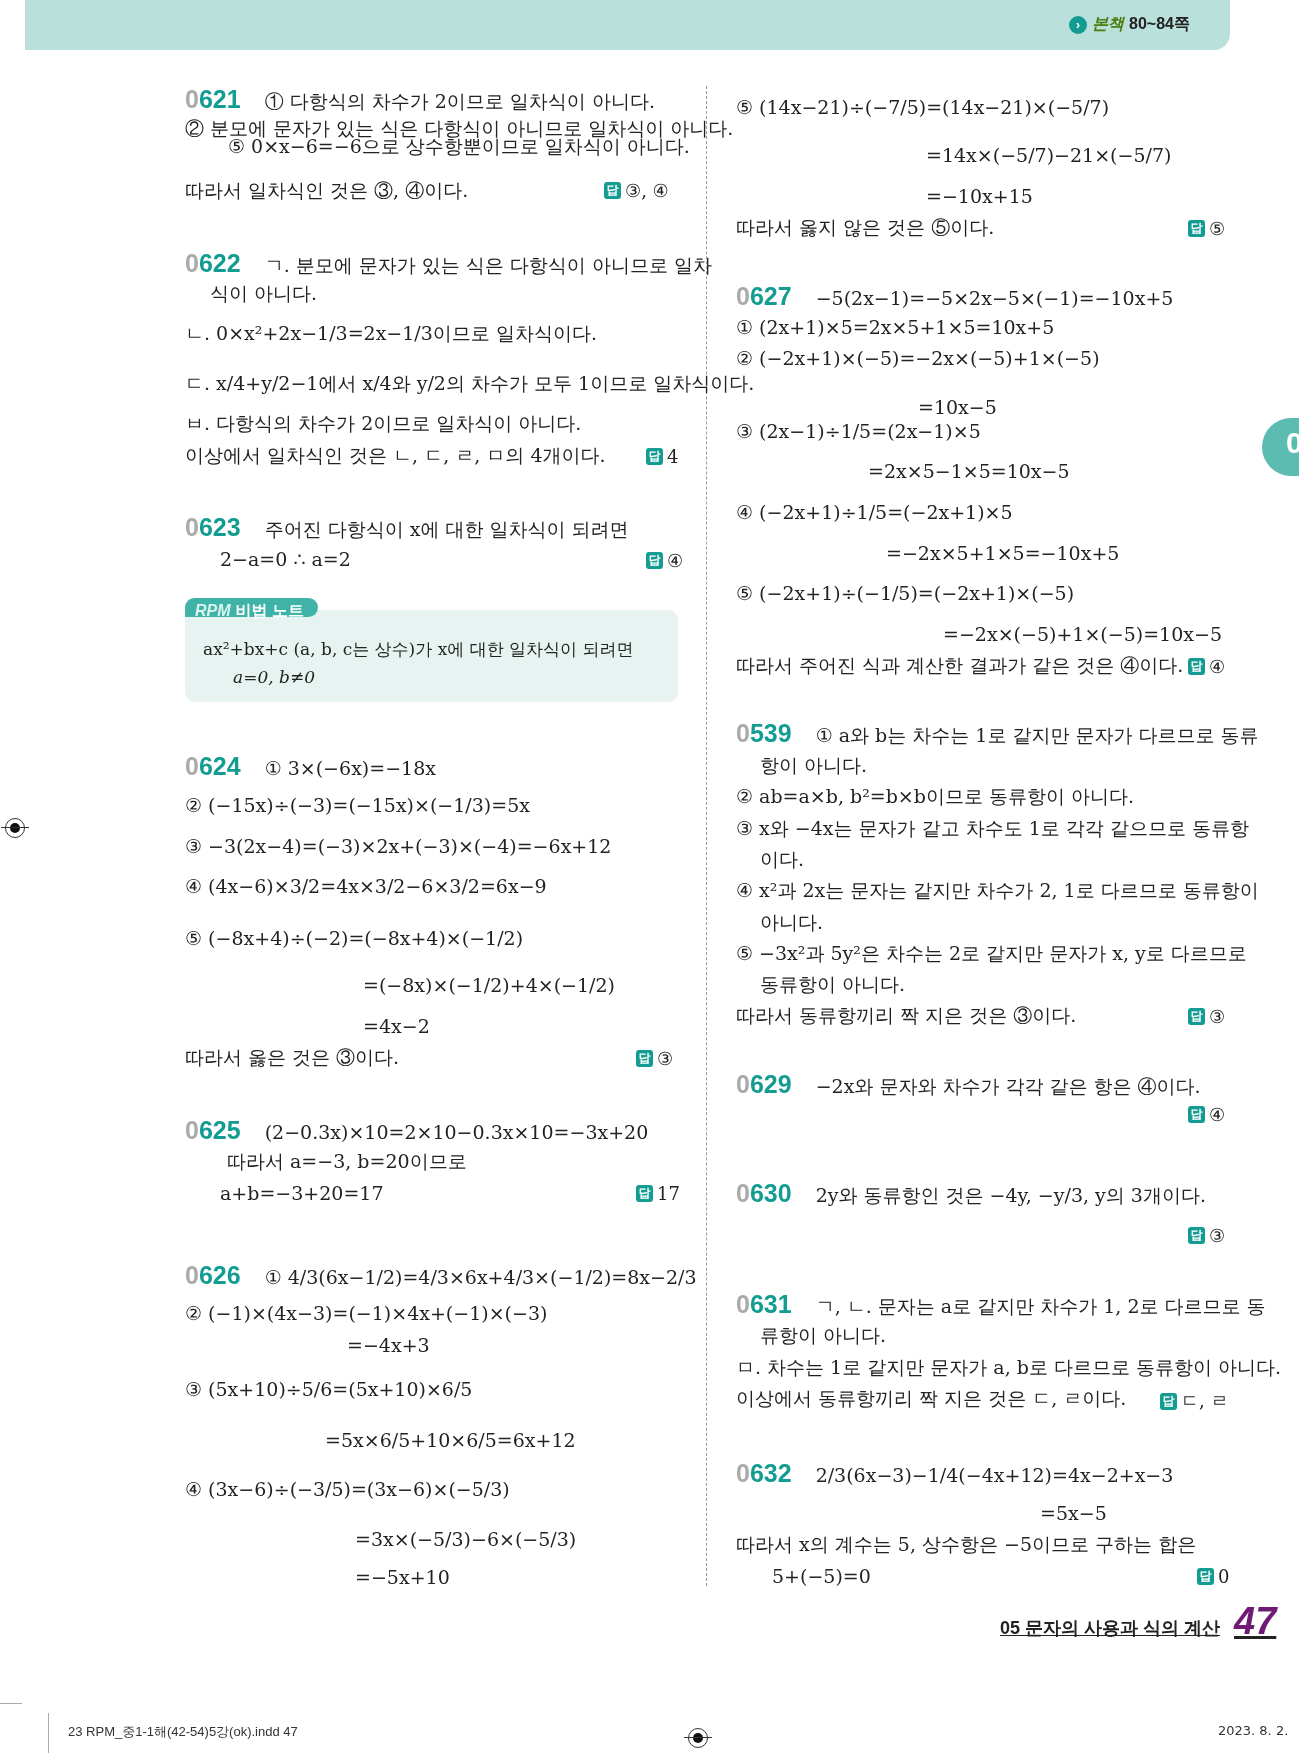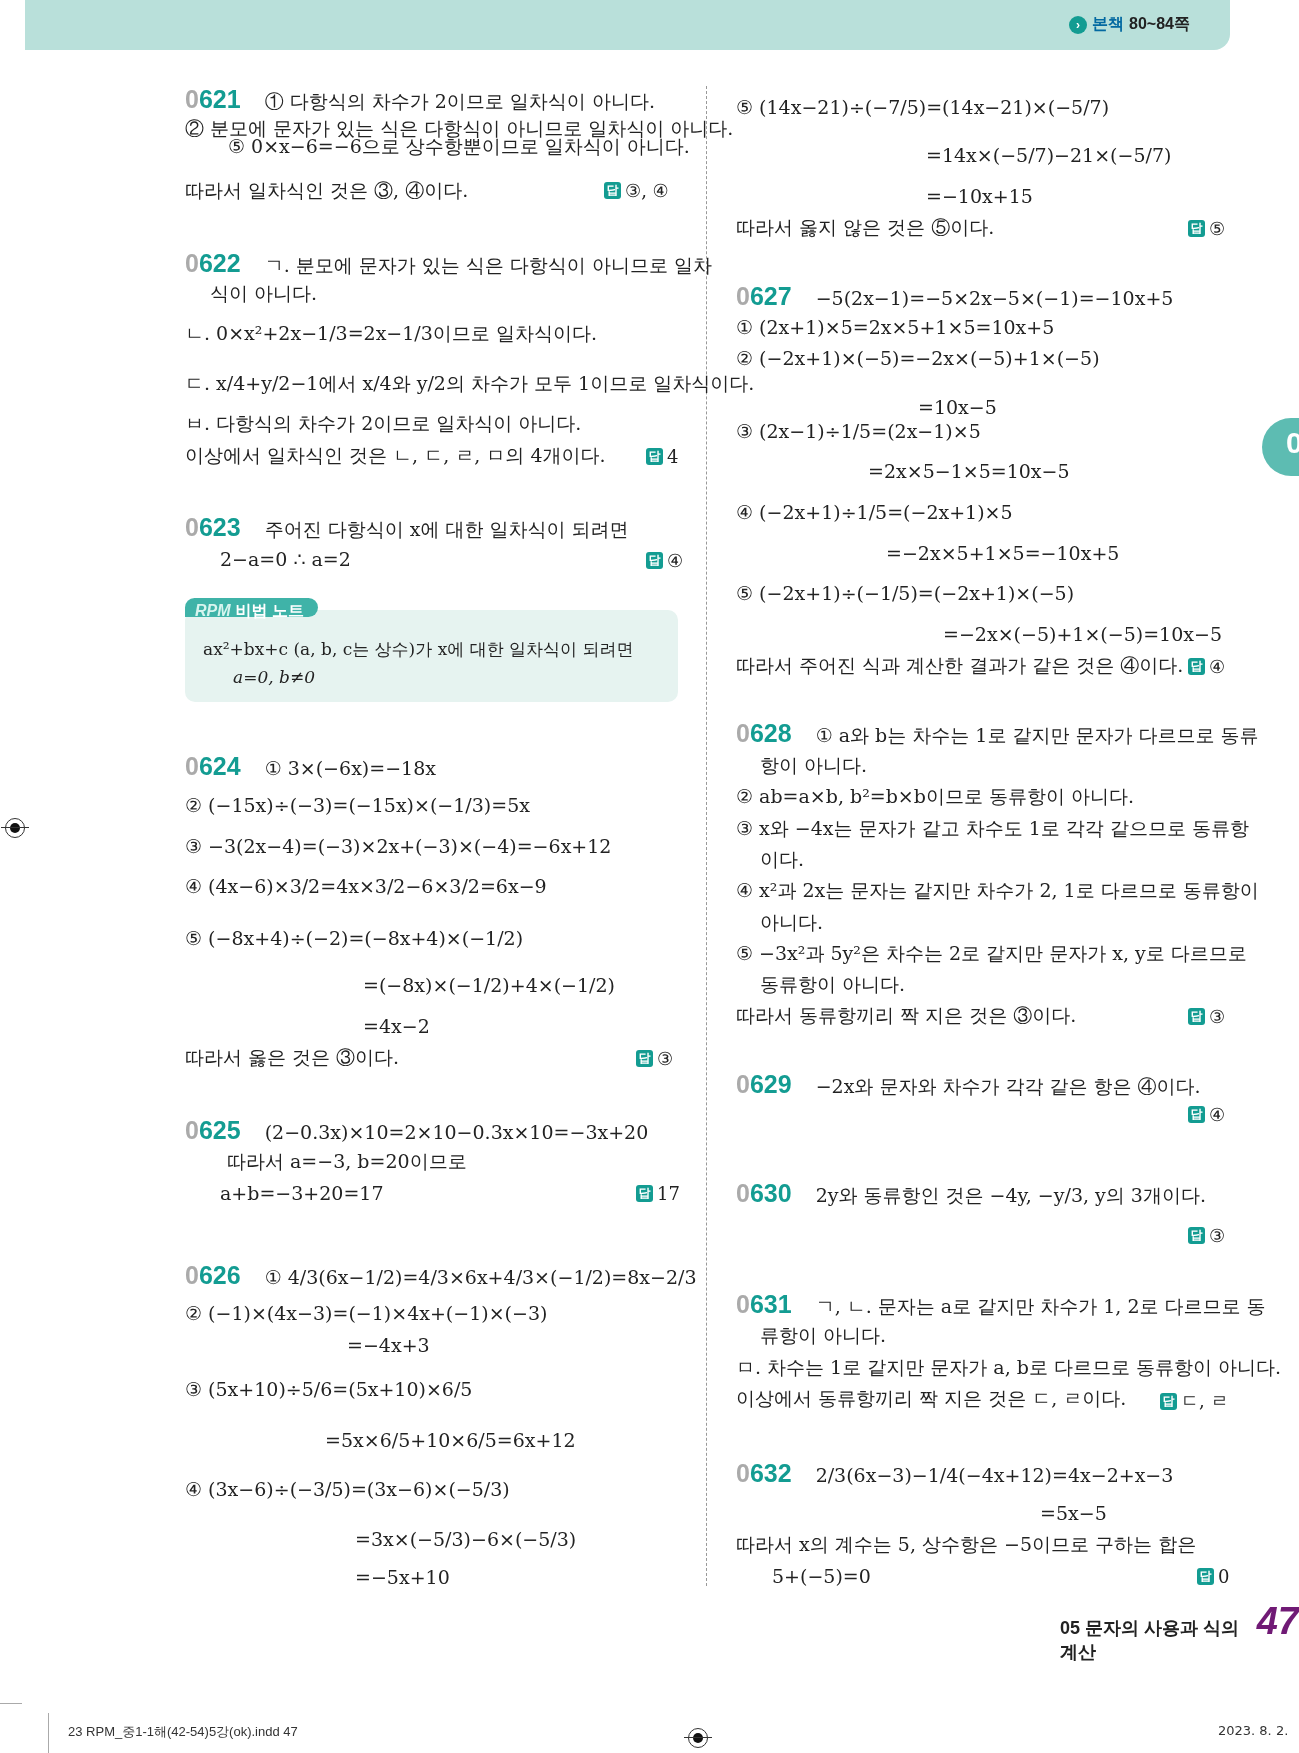--- a/index.html
+++ b/index.html
@@ -1,33 +1,33 @@
 <!DOCTYPE html>
 <html><head>
 <meta charset="utf-8">
 <style>
   html,body{margin:0;padding:0;background:#fff;}
   body{width:1299px;height:1753px;position:relative;overflow:hidden;font-family:"DejaVu Serif","Liberation Serif",serif;color:#222;}
   .hdr{position:absolute;left:25px;top:0;width:1205px;height:50px;background:#b9e0da;border-bottom-right-radius:16px;}
   .hdr-ref{position:absolute;right:40px;top:14px;font-family:"Liberation Sans",sans-serif;font-size:16px;font-weight:bold;display:flex;align-items:center;gap:5px;}
   .hdr-ref .arr{width:18px;height:18px;border-radius:50%;background:#139c92;color:#fff;font-size:12px;display:inline-flex;align-items:center;justify-content:center;}
-  .hdr-ref .lab{color:#0369a1;}
+  .hdr-ref .lab{color:#4d7c0f;font-style:italic;}
   .divider{position:absolute;left:706px;top:86px;height:1500px;border-left:1px dashed #999;}
   .ln{position:absolute;font-size:19px;white-space:nowrap;line-height:26px;}
   .num{font-family:"Liberation Sans",sans-serif;font-weight:bold;font-size:25px;color:#139c92;margin-right:24px;}
   .num .g{color:#aaa;}
   .ans{position:absolute;font-size:18px;white-space:nowrap;display:flex;align-items:center;gap:4px;}
   .ans .b{display:inline-block;width:17px;height:17px;background:#139c92;border-radius:3px;color:#fff;font-size:12px;font-family:"Liberation Sans",sans-serif;text-align:center;line-height:17px;font-weight:bold;}
   .note{position:absolute;left:185px;top:610px;width:493px;height:92px;background:#e6f3f0;border-radius:10px;}
   .note-tag{position:absolute;left:185px;top:598px;height:19px;padding:0 14px 0 10px;background:#3fb3a8;border-radius:13px 13px 13px 0;color:#fff;font-family:"Liberation Sans",sans-serif;font-weight:bold;font-size:16px;line-height:26px;}
   .note-tag .rpm{color:#d8f5ef;margin-right:5px;font-style:italic;}
   .side-tab{position:absolute;left:1262px;top:418px;width:70px;height:58px;border-radius:29px;background:#5dbcb2;}
   .side-tab span{position:absolute;left:24px;top:8px;color:#fff;font-family:"Liberation Sans",sans-serif;font-size:30px;font-weight:bold;}
   .side-vert{position:absolute;left:1285px;top:485px;width:14px;height:180px;color:#555;font-size:12px;writing-mode:vertical-rl;overflow:hidden;font-family:"Liberation Sans",sans-serif;}
-  .footer-chap{position:absolute;left:1060px;top:1600px;font-family:"Liberation Sans",sans-serif;font-size:18px;font-weight:bold;display:flex;align-items:baseline;gap:14px;}
+  .footer-chap{position:absolute;left:1000px;top:1600px;font-family:"Liberation Sans",sans-serif;font-size:18px;font-weight:bold;display:flex;align-items:baseline;gap:14px;text-decoration:underline;}
   .footer-chap .pg{font-size:38px;color:#701a75;font-style:italic;}
   .slug{position:absolute;left:68px;top:1723px;font-family:"Liberation Sans",sans-serif;font-size:13px;color:#333;}
   .slug-bar{position:absolute;left:48px;top:1713px;height:40px;border-left:1px solid #aaa;}
   .crop-line{position:absolute;left:0;top:1703px;width:22px;border-top:1px solid #aaa;}
   .date{position:absolute;left:1218px;top:1723px;font-family:"DejaVu Sans",sans-serif;font-size:13px;color:#333;}
   .reg{position:absolute;width:18px;height:18px;border-radius:50%;border:1px solid #333;}
   .reg::before{content:"";position:absolute;left:4px;top:4px;width:10px;height:10px;border-radius:50%;background:#111;}
   .reg::after{content:"";position:absolute;left:-5px;top:8px;width:28px;height:1px;background:#333;}
 </style>
 </head>
@@ -140,21 +140,21 @@
   <div class="ln" style="left:736px;top:580px;">⑤ (−2x+1)÷(−1/5)=(−2x+1)×(−5)</div>
   <div class="ln" style="left:943px;top:621px;">=−2x×(−5)+1×(−5)=10x−5</div>
   <div class="ln" style="left:736px;top:652px;">따라서 주어진 식과 계산한 결과가 같은 것은 ④이다.</div>
   <div class="ans" style="left:1188px;top:656px;">
       <span class="b">답</span>
       <span>④</span>
     </div>
 </div>
 
 <div>
-  <div class="ln" style="left:736px;top:720px;"><span class="num"><span class="g">0</span><span>628</span></span><span>① a와 b는 차수는 1로 같지만 문자가 다르므로 동류</span></div>
+  <div class="ln" style="left:736px;top:720px;"><span class="num"><span class="g">0</span><span>539</span></span><span>① a와 b는 차수는 1로 같지만 문자가 다르므로 동류</span></div>
   <div class="ln" style="left:760px;top:752px;">항이 아니다.</div>
   <div class="ln" style="left:736px;top:783px;">② ab=a×b, b²=b×b이므로 동류항이 아니다.</div>
   <div class="ln" style="left:736px;top:815px;">③ x와 −4x는 문자가 같고 차수도 1로 각각 같으므로 동류항</div>
   <div class="ln" style="left:760px;top:846px;">이다.</div>
   <div class="ln" style="left:736px;top:877px;">④ x²과 2x는 문자는 같지만 차수가 2, 1로 다르므로 동류항이</div>
   <div class="ln" style="left:760px;top:909px;">아니다.</div>
   <div class="ln" style="left:736px;top:940px;">⑤ −3x²과 5y²은 차수는 2로 같지만 문자가 x, y로 다르므로</div>
   <div class="ln" style="left:760px;top:971px;">동류항이 아니다.</div>
   <div class="ln" style="left:736px;top:1002px;text-align:right;">따라서 동류항끼리 짝 지은 것은 ③이다.</div>
   <div class="ans" style="left:1188px;top:1006px;">

